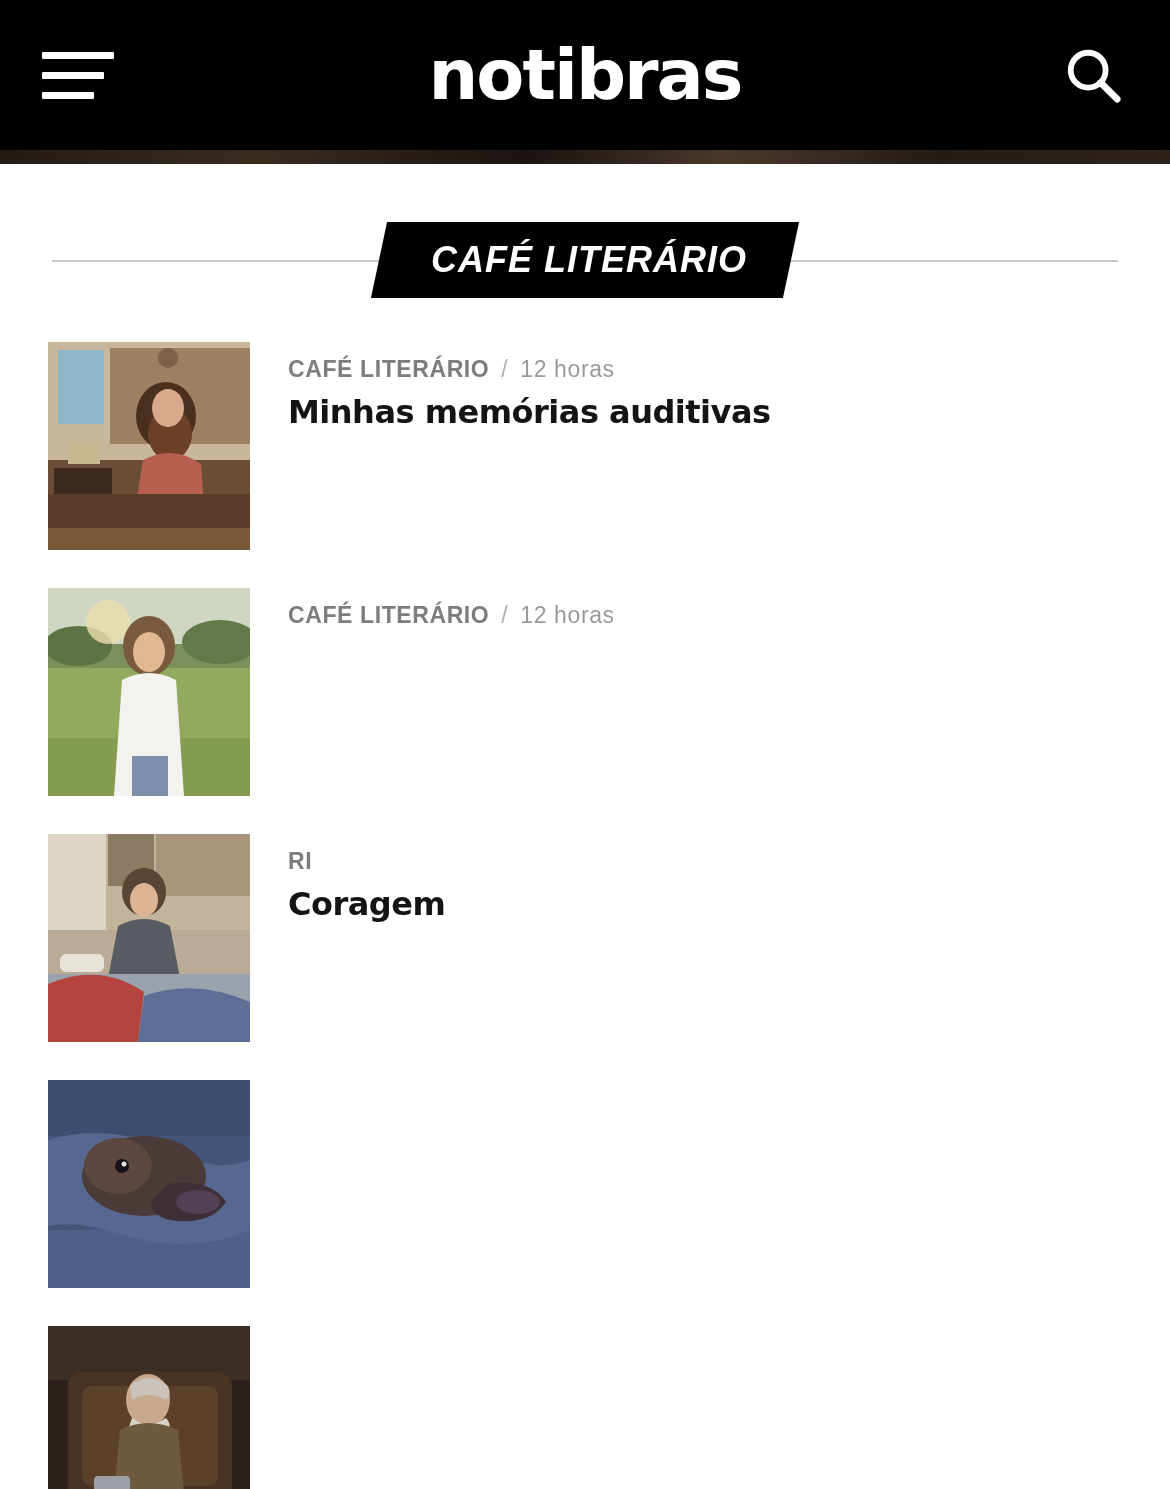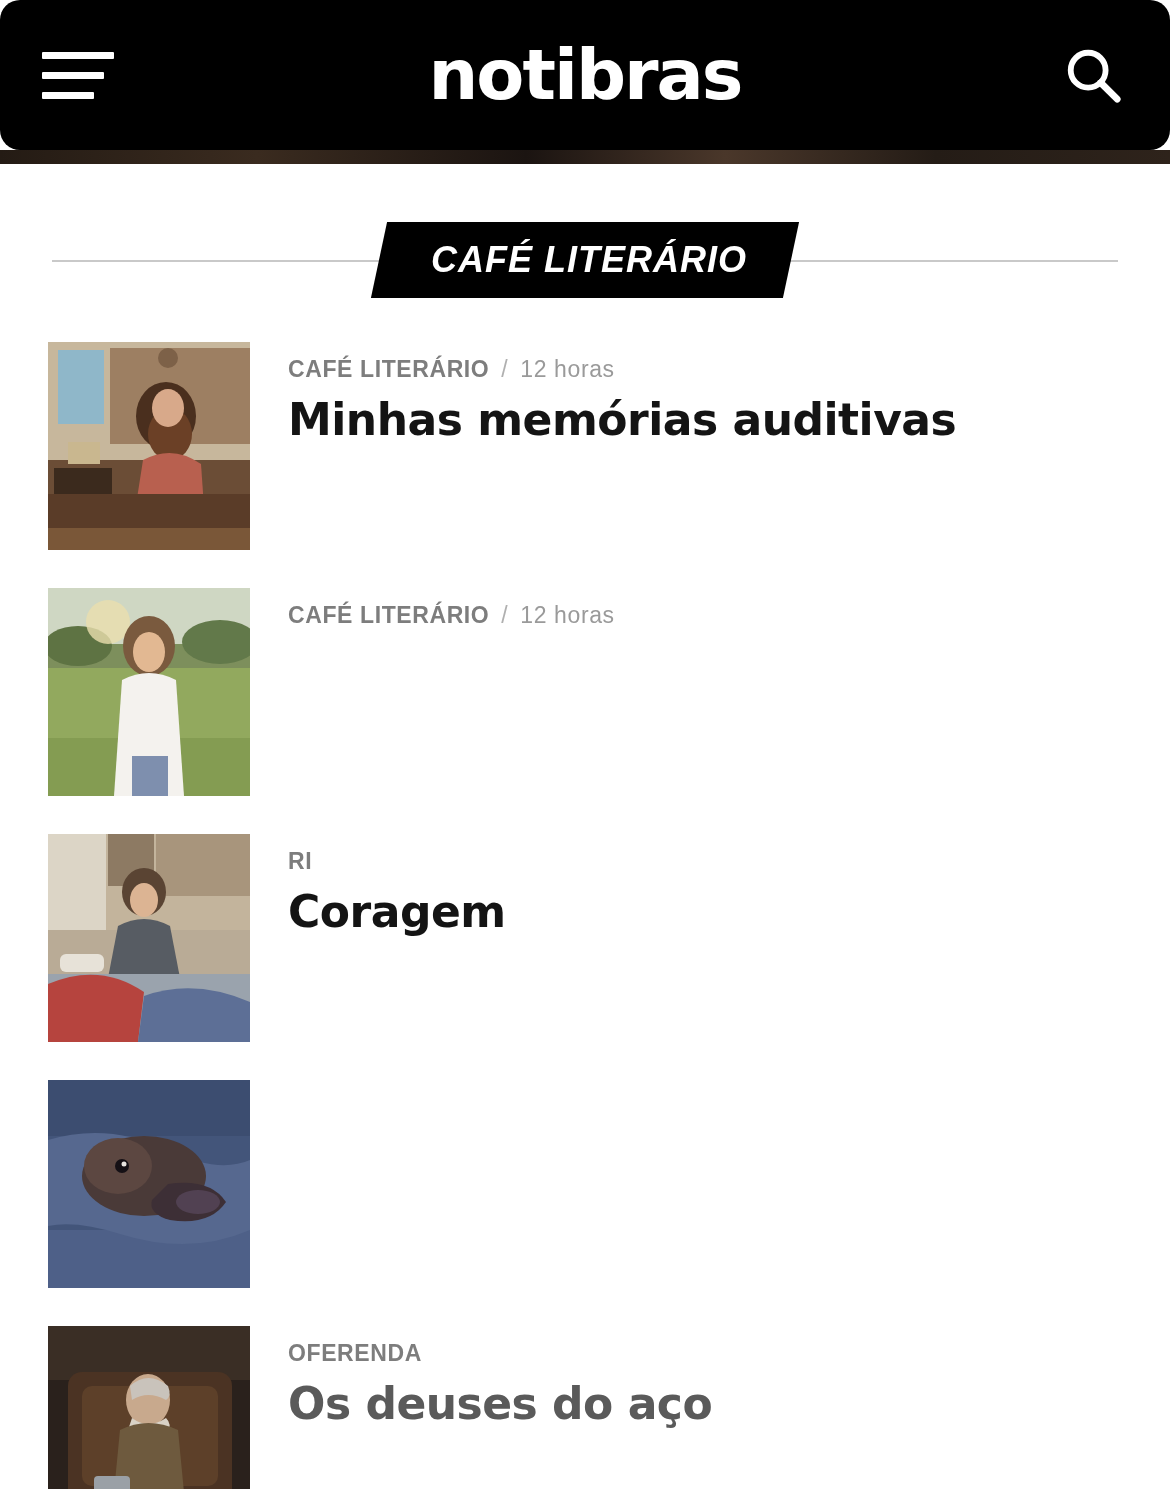--- a/index.html
+++ b/index.html
@@ -13,21 +13,20 @@
 
   
   .site-header {
     position: relative;
     height: 150px;
     background: #000000;
     display: flex;
     align-items: center;
     justify-content: space-between;
     padding: 0 42px;
-    border-radius: 20px;
   }
   .menu-btn {
     width: 72px;
     height: 62px;
     display: flex;
     flex-direction: column;
     justify-content: center;
     gap: 13px;
     cursor: pointer;
   }
@@ -133,21 +132,21 @@
     margin-bottom: 12px;
     display: flex;
     align-items: baseline;
     gap: 12px;
   }
   .kicker .cat { color: #7d7d7d; }
   .kicker .sep { color: #b0b0b0; font-weight: 400; }
   .kicker .time { color: #9a9a9a; font-weight: 400; }
   .headline {
     font-family: "DejaVu Sans", sans-serif;
-    font-size: 44px;
+    font-size: 32px;
     font-weight: 700;
     color: #141414;
     letter-spacing: -0.5px;
     line-height: 1.12;
   }
   .headline.muted { color: #5a5a5a; }
   .headline.caps { letter-spacing: -0.2px; }
 </style>
 </head>
 <body>
@@ -287,23 +286,15 @@
         <rect x="34" y="60" width="136" height="100" rx="10" fill="#5d4029"></rect>
         <ellipse cx="100" cy="74" rx="22" ry="26" fill="#c8a98d"></ellipse>
         <path d="M82 60 q18 -16 38 0 q4 10 -2 14 q-18 -10 -34 0 z" fill="#c9c3bb"></path>
         <path d="M84 92 q16 12 34 0 q6 6 2 14 q-20 10 -40 -2 z" fill="#d9d2c6"></path>
         <path d="M72 104 q28 -14 58 0 l10 104 h-78 z" fill="#6e5a3e"></path>
         <rect x="46" y="150" width="36" height="20" rx="4" fill="#9aa0a6"></rect>
         <rect x="60" y="166" width="10" height="42" fill="#6b5a4a"></rect>
         <rect x="86" y="176" width="60" height="32" fill="#3f4b63"></rect>
       </svg>
     </div>
-    <div class="meta">
-      <div class="kicker">
-        <span class="cat">OFERENDA</span>
-        <span class="sep"></span>
-        <span class="time"></span>
-      </div>
-      <div class="headline muted">Os deuses do aço</div>
-    </div>
   </div>
 
 </div>
 
 </body></html>

